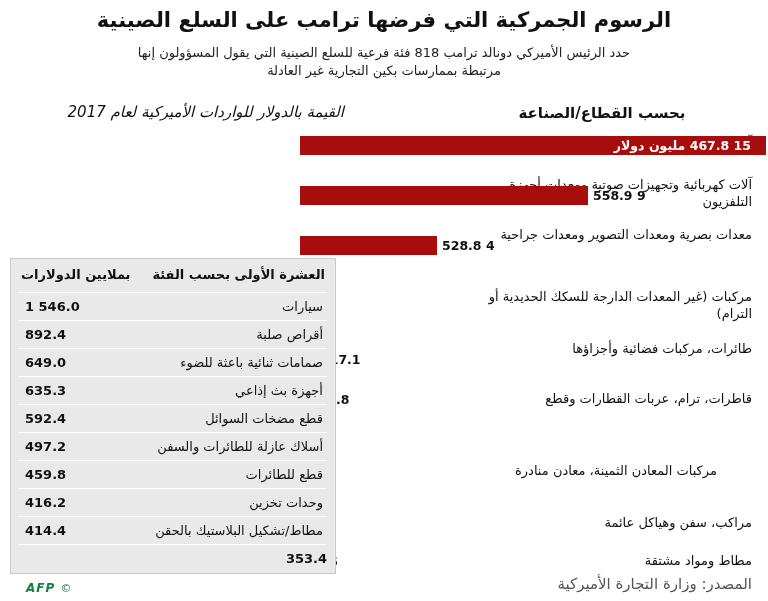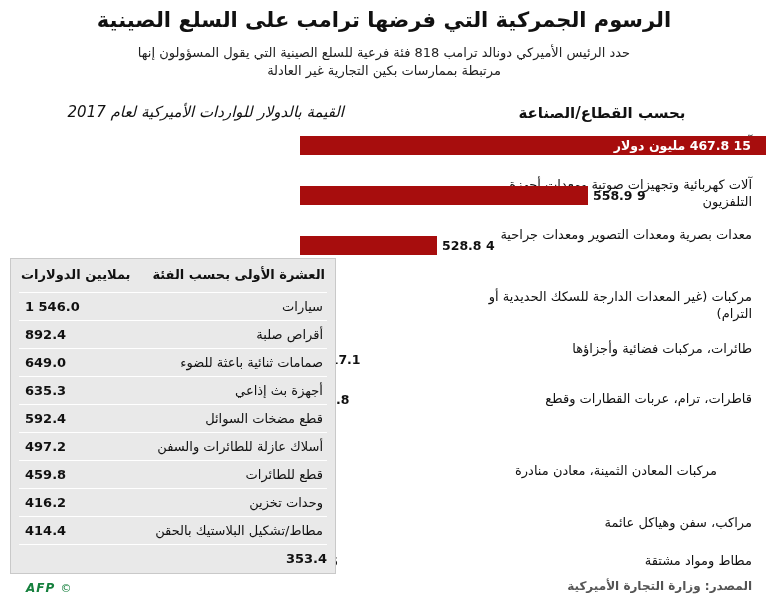--- a/index.html
+++ b/index.html
@@ -153,23 +153,22 @@
     font-size: 13px;
     color: #111;
   }
   .trow .tname { text-align: right; padding-right: 4px;}
   .trow .tval { font-weight: bold; text-align: left; padding-left: 6px; direction: ltr;}
 
   .source {
     position: absolute;
     bottom: 8px;
     right: 16px;
-    font-size: 12px;
+    font-size: 15px;
     color: #555;
-    font-weight: bold;
   }
   .afp {
     position: absolute;
     bottom: 6px;
     left: 14px;
     font-size: 12px;
     font-weight: bold;
     color: #15803d;
     font-style: italic;
     letter-spacing: 1px;

